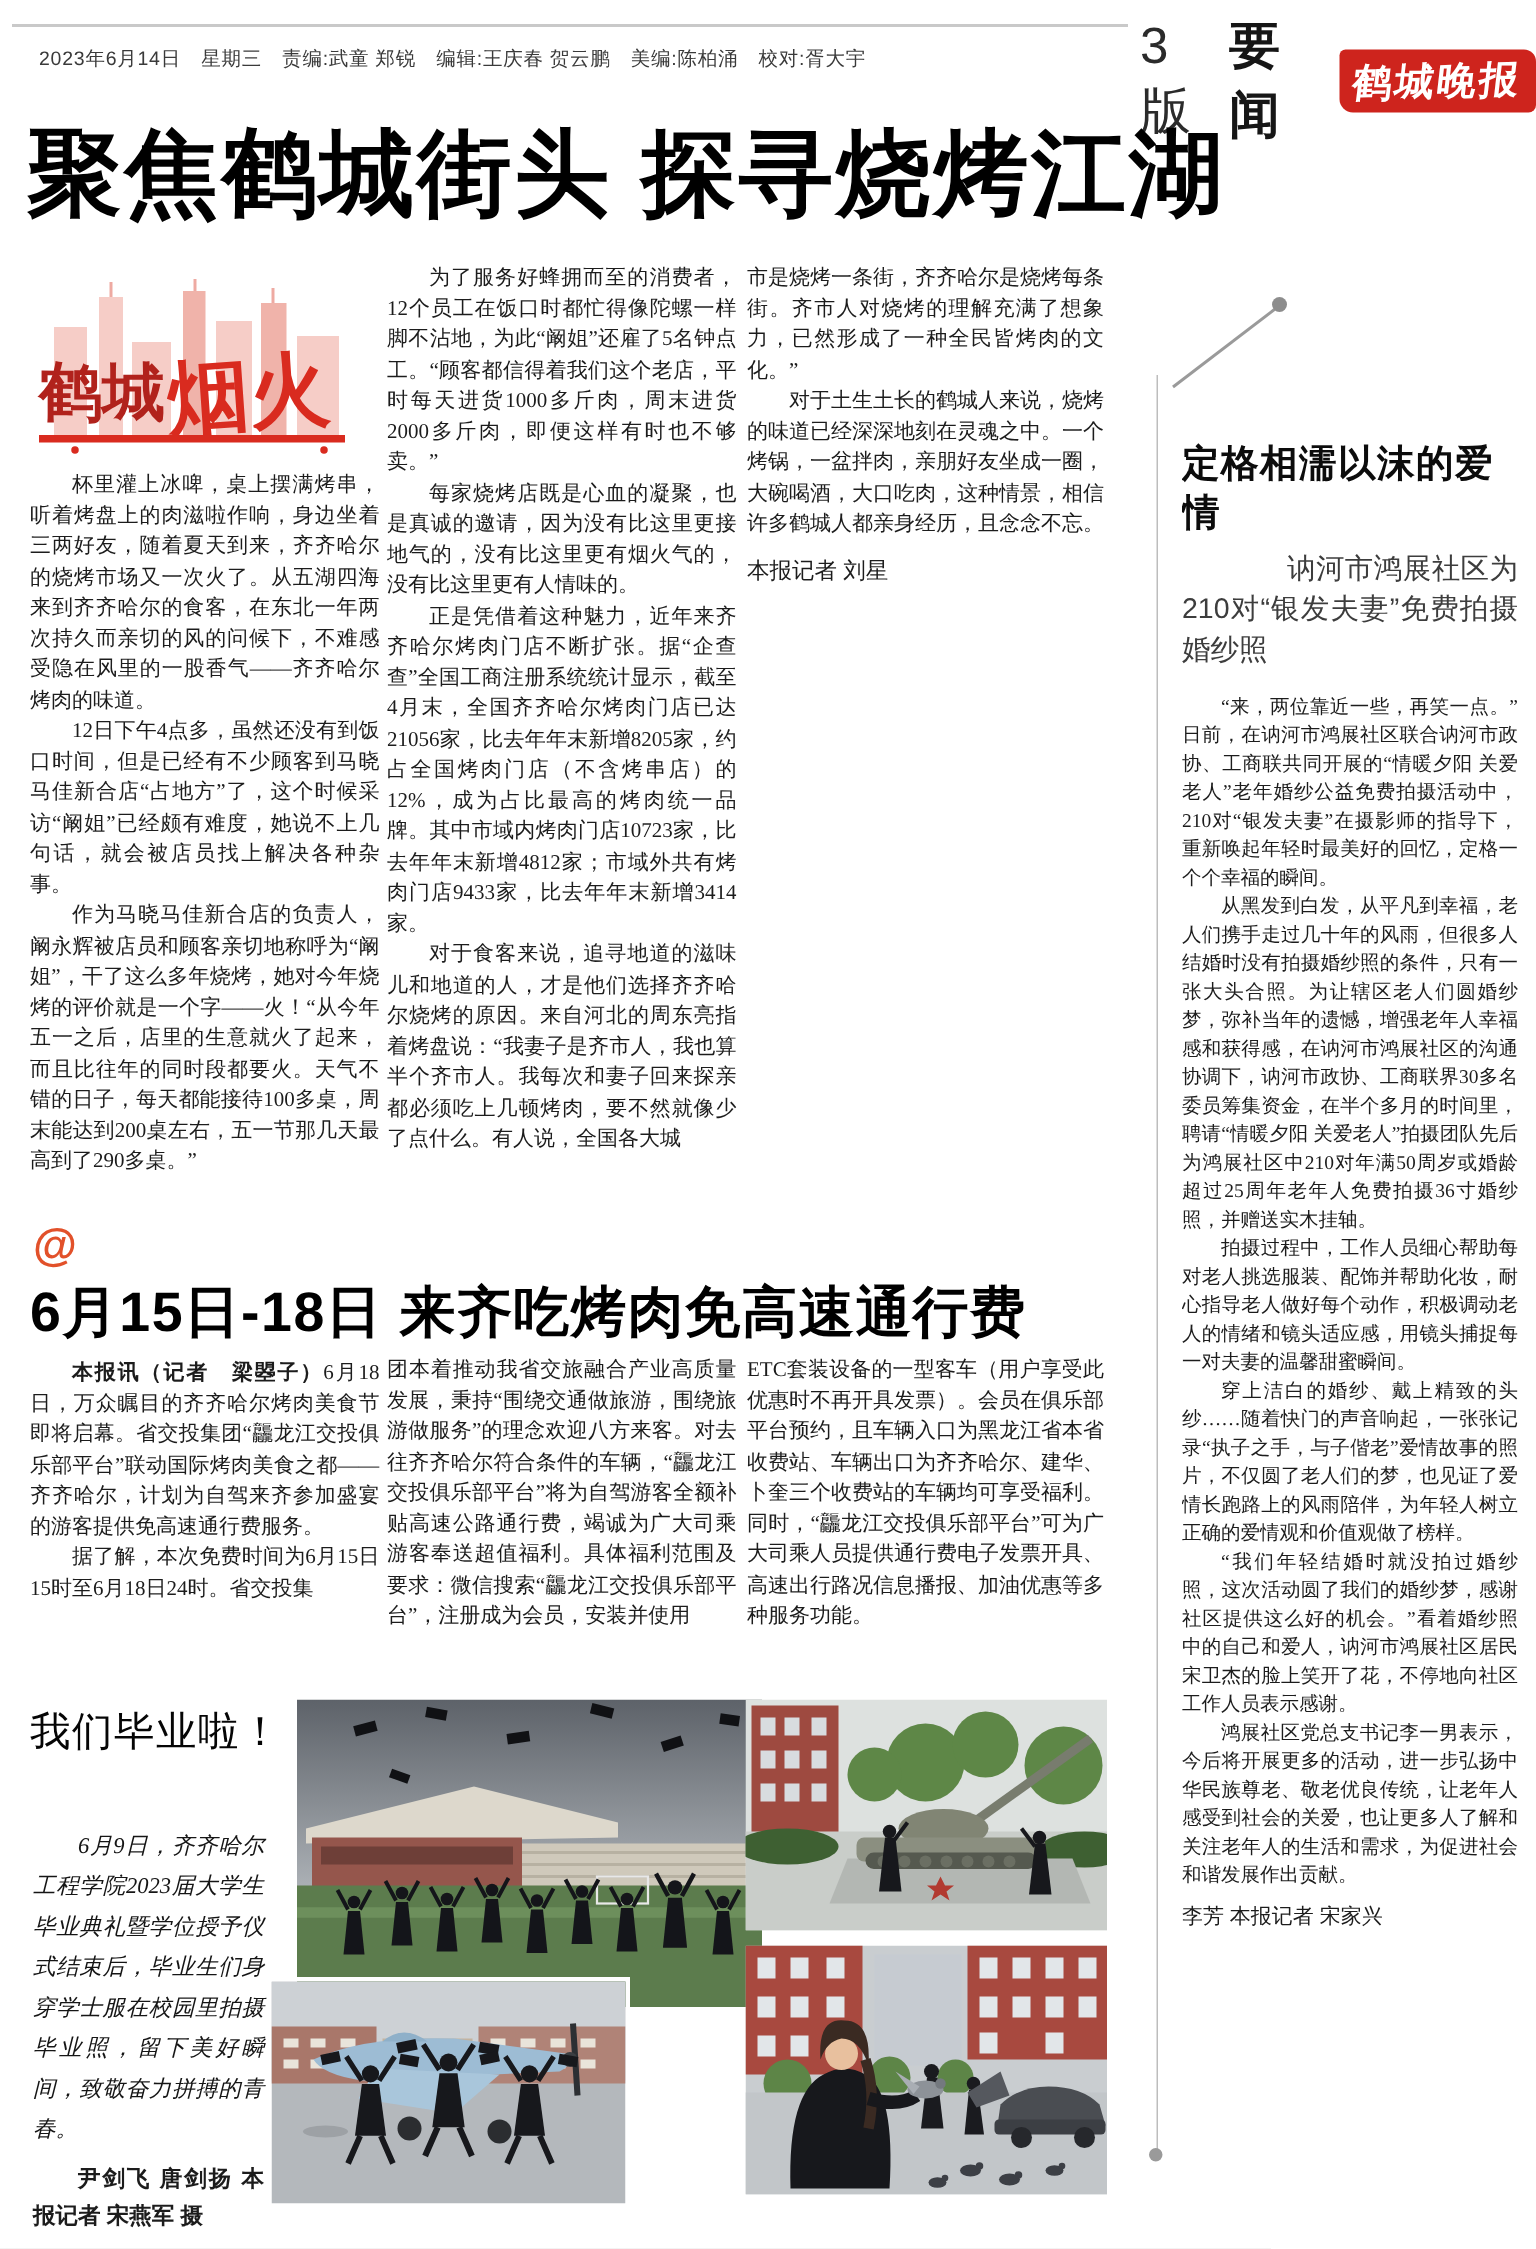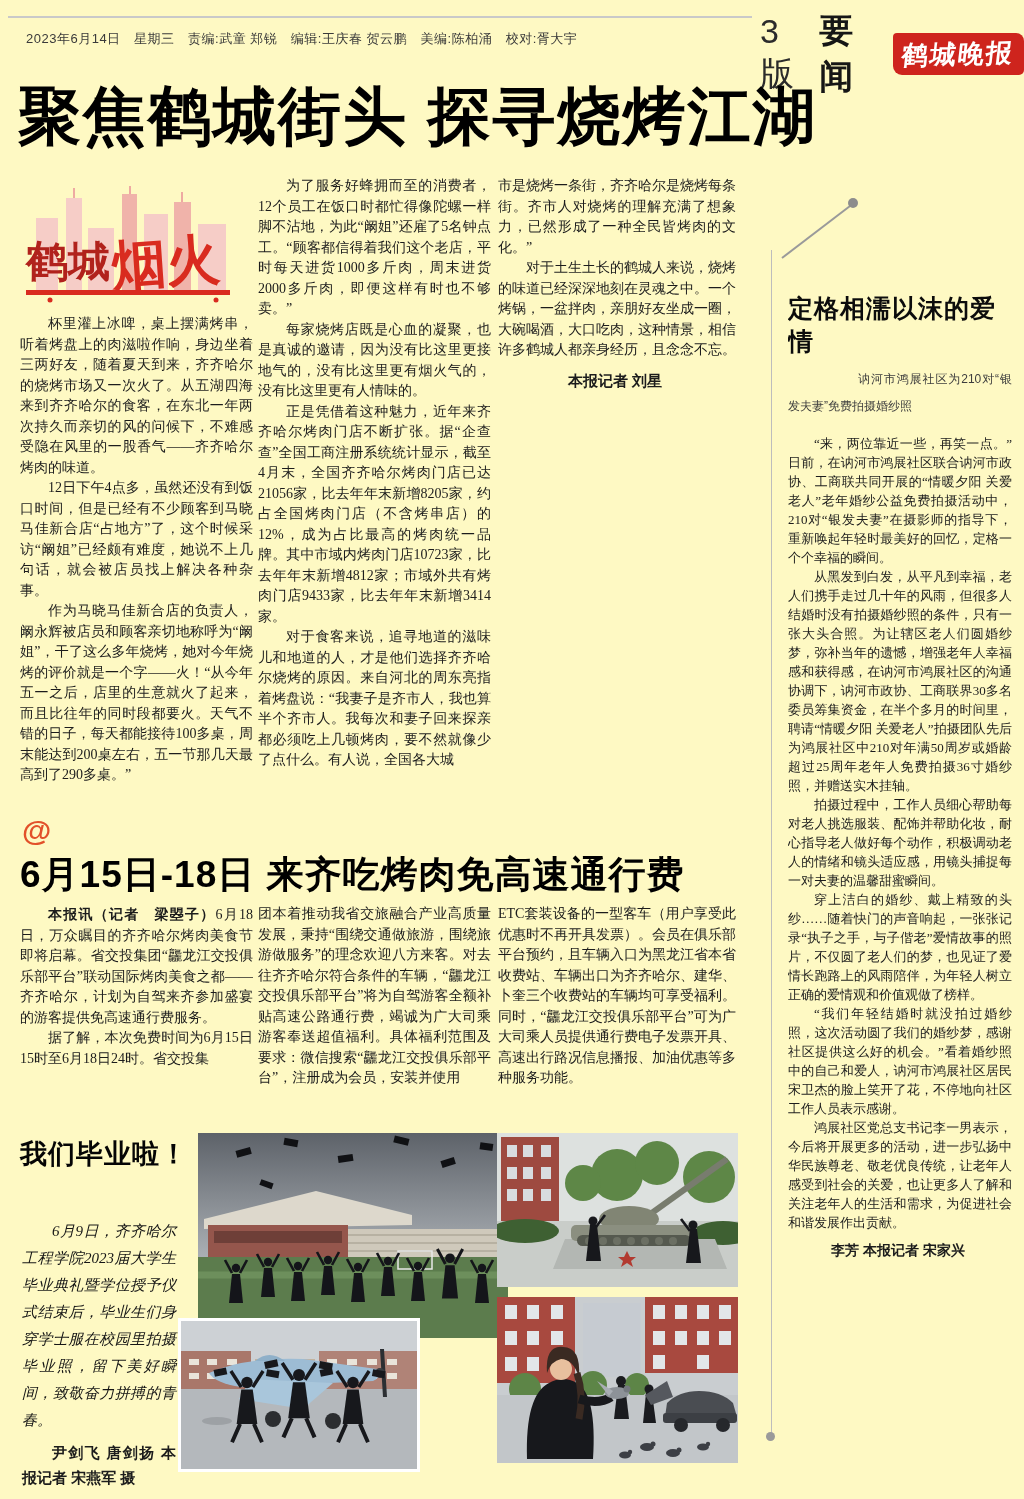--- a/index.html
+++ b/index.html
@@ -1,16 +1,16 @@
 <!DOCTYPE html>
 <html lang="zh"><head>
 <meta charset="utf-8">
 <style>
   html,body{margin:0;padding:0;background:#e9e9e9;}
-  .page{position:relative;width:1024px;height:1499px;margin:0 auto;background:#fef9c3;overflow:hidden;
+  .page{position:relative;width:1024px;height:1499px;margin:0 auto;background:#ffffff;overflow:hidden;
         font-family:"Liberation Serif","DejaVu Serif",serif;color:#1c1c1c;}
   .abs{position:absolute;}
 
   
   .top-rule{left:8px;top:16px;width:744px;height:2px;background:#c9c9c9;}
   .date-line{left:26px;top:30px;font-size:13px;color:#3a3a3a;font-family:"Liberation Sans","DejaVu Sans",sans-serif;letter-spacing:.5px;}
   .page-info{left:760px;top:8px;display:flex;align-items:center;gap:9px;}
   .page-no{font-size:34px;color:#2b2b2b;font-family:"Liberation Sans","DejaVu Sans",sans-serif;}
   .section-name{font-size:34px;font-weight:700;color:#161616;font-family:"Liberation Sans","DejaVu Sans",sans-serif;}
   .masthead{width:138px;height:42px;background:#ce241d;border-radius:4px 8px 5px 9px;display:flex;align-items:center;justify-content:center;}
@@ -18,56 +18,56 @@
         font-family:"Liberation Serif","DejaVu Serif",serif;}
 
   
   .main-headline{left:18px;top:82px;width:995px;font-size:63px;line-height:1.1;font-weight:900;color:#000;
         font-family:"Liberation Sans","DejaVu Sans",sans-serif;letter-spacing:2px;white-space:nowrap;}
 
   
   .col{font-size:14px;line-height:20.5px;text-align:justify;overflow:hidden;}
   .col p{margin:0;text-indent:2em;}
   .col p.no-indent{text-indent:0;}
-  .byline{text-align:center;font-weight:700;font-family:"Liberation Sans","DejaVu Sans",sans-serif;
+  .byline{text-align:left;font-weight:400;font-family:"Liberation Sans","DejaVu Sans",sans-serif;
         font-size:15px;margin-top:10px;padding-right:4px;}
   .c1{left:20px;top:314px;width:233px;height:484px;}
   .c2{left:258px;top:176px;width:233px;height:640px;}
   .c3{left:498px;top:176px;width:238px;height:640px;}
 
   
   .smoke-logo{left:20px;top:186px;width:226px;height:122px;}
 
   
   .v-divider{left:771px;top:250px;width:1px;height:1186px;background:#bdbdbd;}
   .divider-dot{left:766px;top:1432px;width:9px;height:9px;border-radius:50%;background:#9a9a9a;}
   .deco-line{left:780px;top:194px;width:88px;height:68px;}
 
   
   .sidebar{left:788px;top:292px;width:224px;height:1150px;overflow:hidden;}
   .sb-title{font-size:25px;font-weight:900;color:#0c0c0c;font-family:"Liberation Sans","DejaVu Sans",sans-serif;letter-spacing:1px;margin:0 0 8px 0;}
-  .sb-subtitle{font-size:12px;line-height:27px;color:#3d3d3d;font-family:"Liberation Sans","DejaVu Sans",sans-serif;
+  .sb-subtitle{font-size:19px;line-height:27px;color:#3d3d3d;font-family:"Liberation Sans","DejaVu Sans",sans-serif;
         text-indent:70px;text-align:justify;margin:0 0 14px 0;}
   .sidebar .col-flow{font-size:13px;line-height:19px;text-align:justify;}
   .sidebar .col-flow p{margin:0;text-indent:2em;}
   .sidebar .byline{font-size:14px;}
 
   
   .kicker{left:22px;top:816px;display:flex;align-items:center;gap:10px;font-family:"Liberation Sans","DejaVu Sans",sans-serif;}
   .at-icon{font-size:30px;font-weight:700;color:#e2512a;line-height:1;}
   .kicker-text{font-size:22px;font-weight:600;color:#141414;letter-spacing:1px;}
   .mid-headline{left:20px;top:850px;width:720px;font-size:37px;font-weight:900;color:#000;
         font-family:"Liberation Sans","DejaVu Sans",sans-serif;letter-spacing:1px;white-space:nowrap;}
   .m1{left:20px;top:904px;width:233px;height:214px;}
   .m2{left:258px;top:904px;width:233px;height:214px;}
   .m3{left:498px;top:904px;width:238px;height:214px;}
   .lead-label{font-weight:700;font-family:"Liberation Sans","DejaVu Sans",sans-serif;}
 
   
-  .grad-title{left:20px;top:1136px;font-size:27px;font-weight:700;color:#050505;
+  .grad-title{left:20px;top:1136px;font-size:27px;font-weight:400;color:#050505;
         font-family:"Liberation Sans","DejaVu Sans",sans-serif;letter-spacing:1px;}
   .grad-caption-box{left:22px;top:1218px;width:154px;}
   .grad-caption{font-size:15px;line-height:27px;font-style:italic;color:#151515;text-indent:2em;text-align:justify;margin:0;}
   .grad-credit{font-size:15px;line-height:25px;font-weight:700;font-family:"Liberation Sans","DejaVu Sans",sans-serif;
         font-style:normal;text-indent:2em;text-align:justify;margin:6px 0 0 0;}
 
   
   .photo{display:block;}
   .ph-stadium{left:198px;top:1133px;width:310px;height:205px;}
   .ph-tank{left:497px;top:1133px;width:241px;height:154px;}

